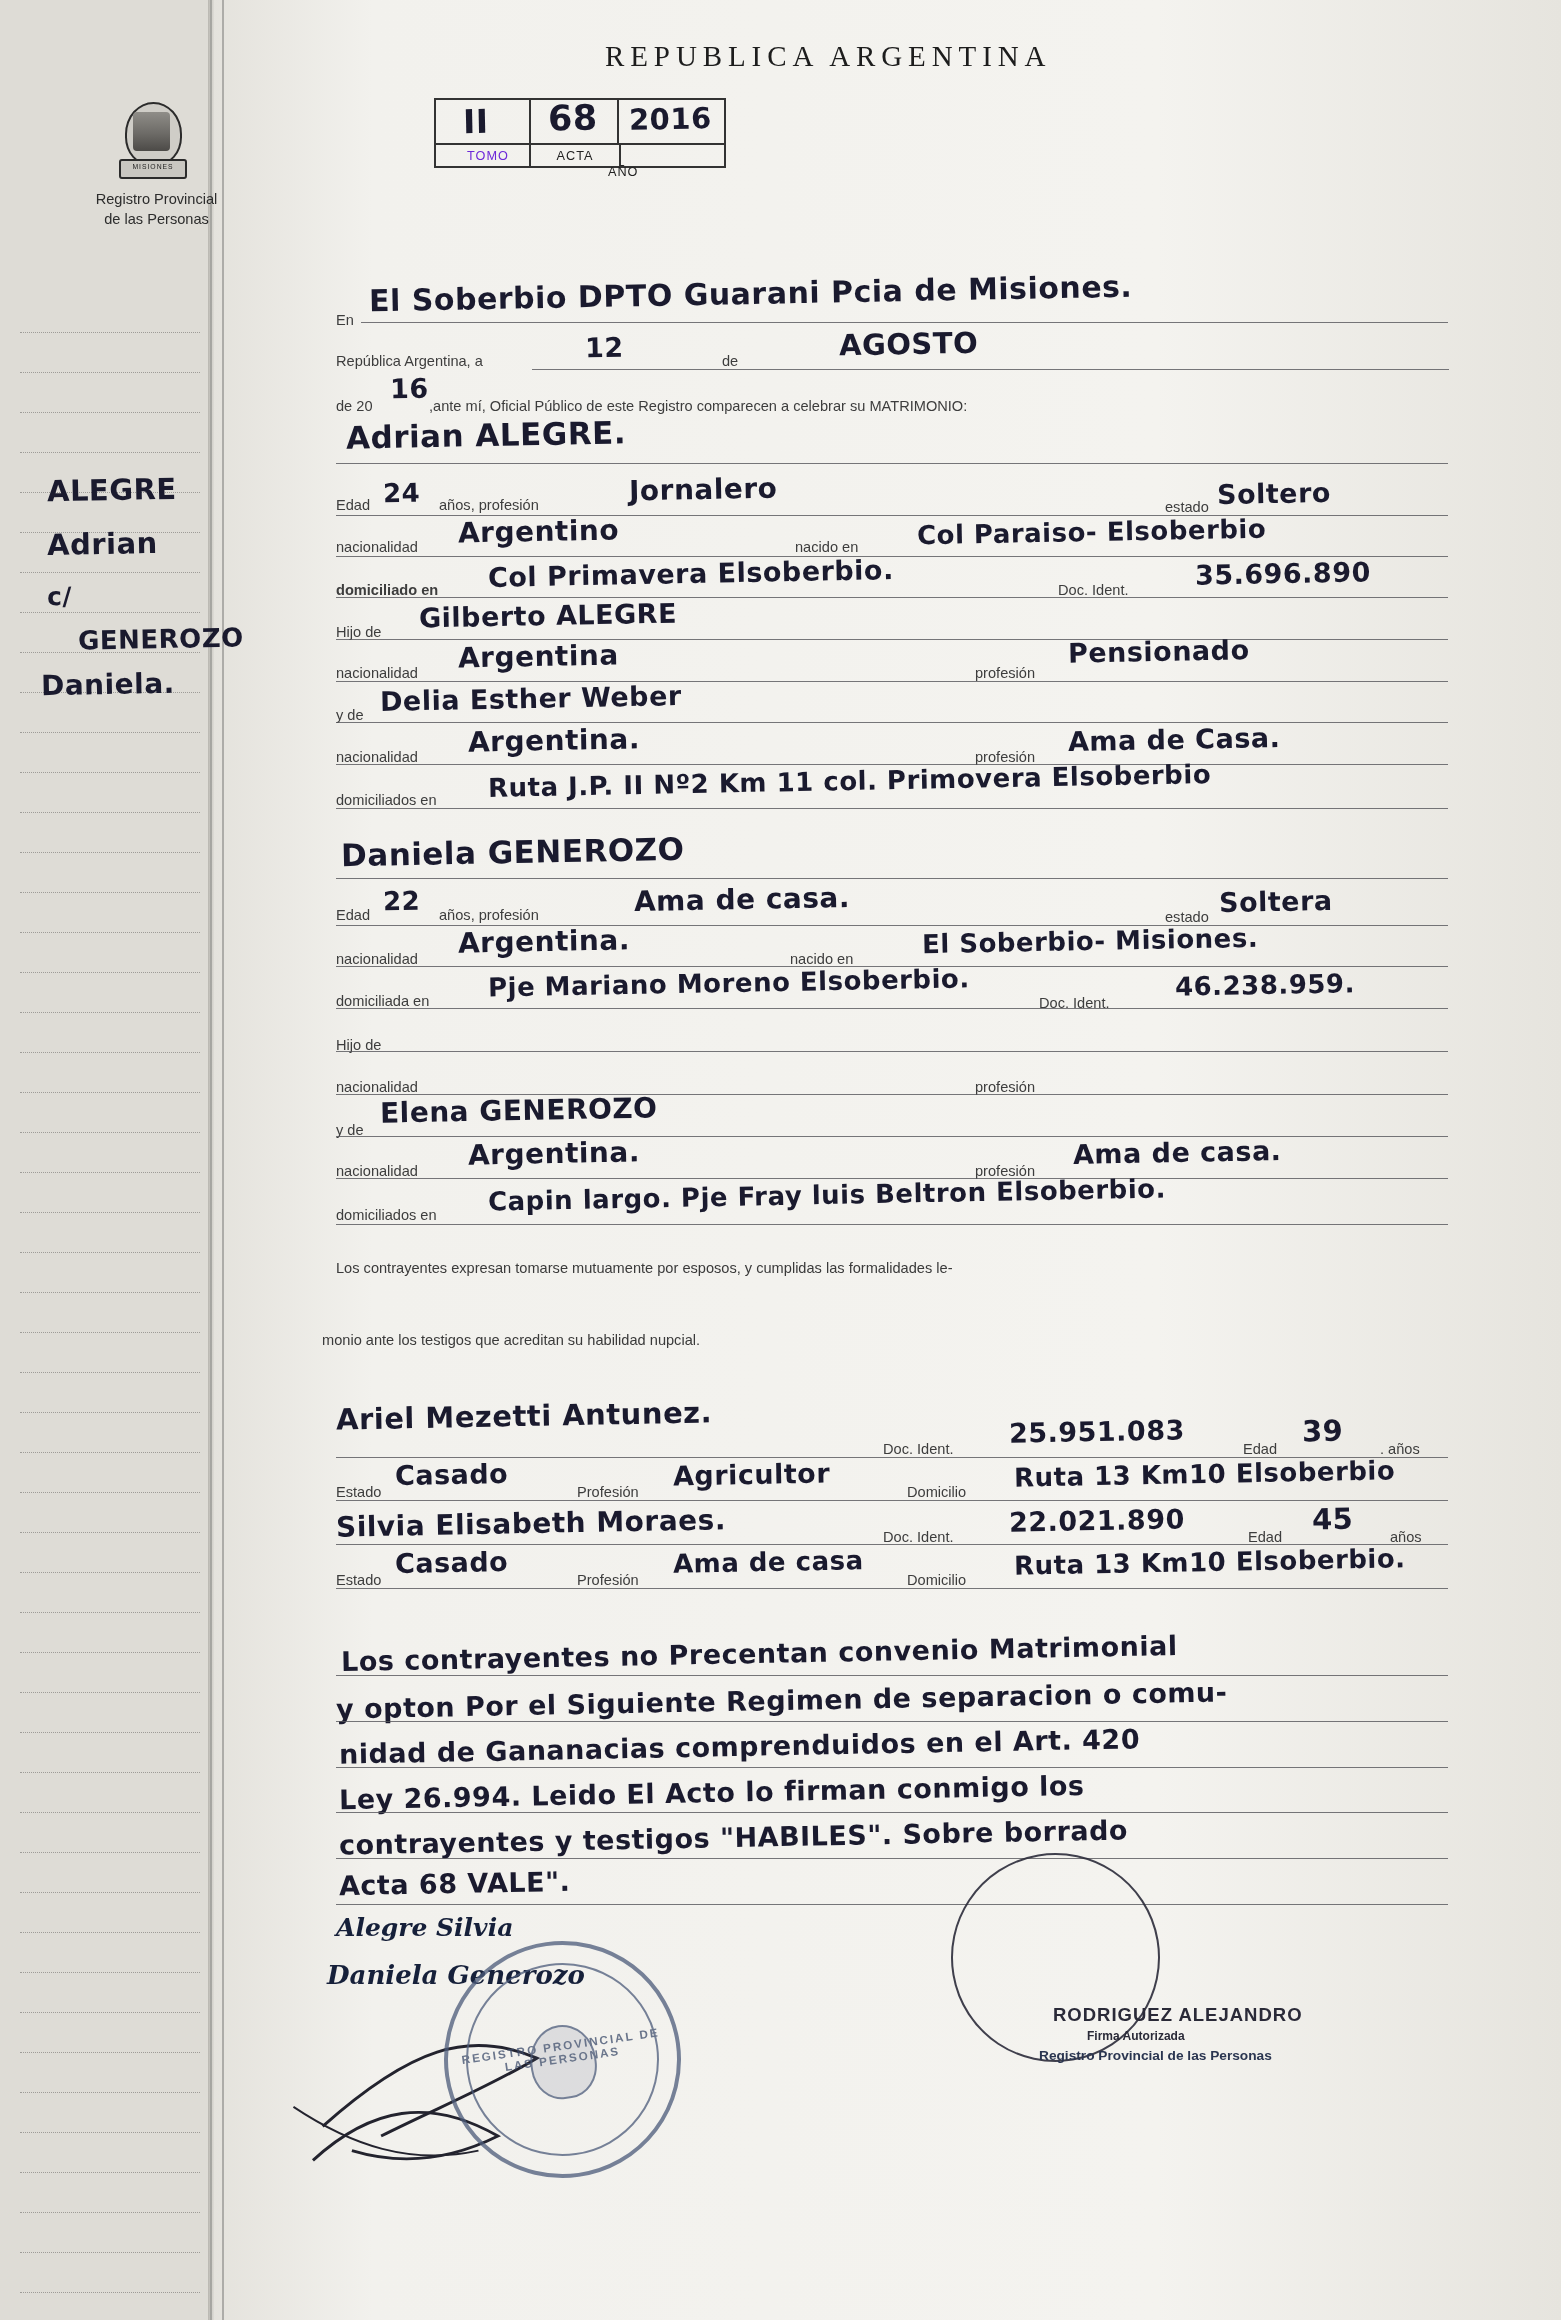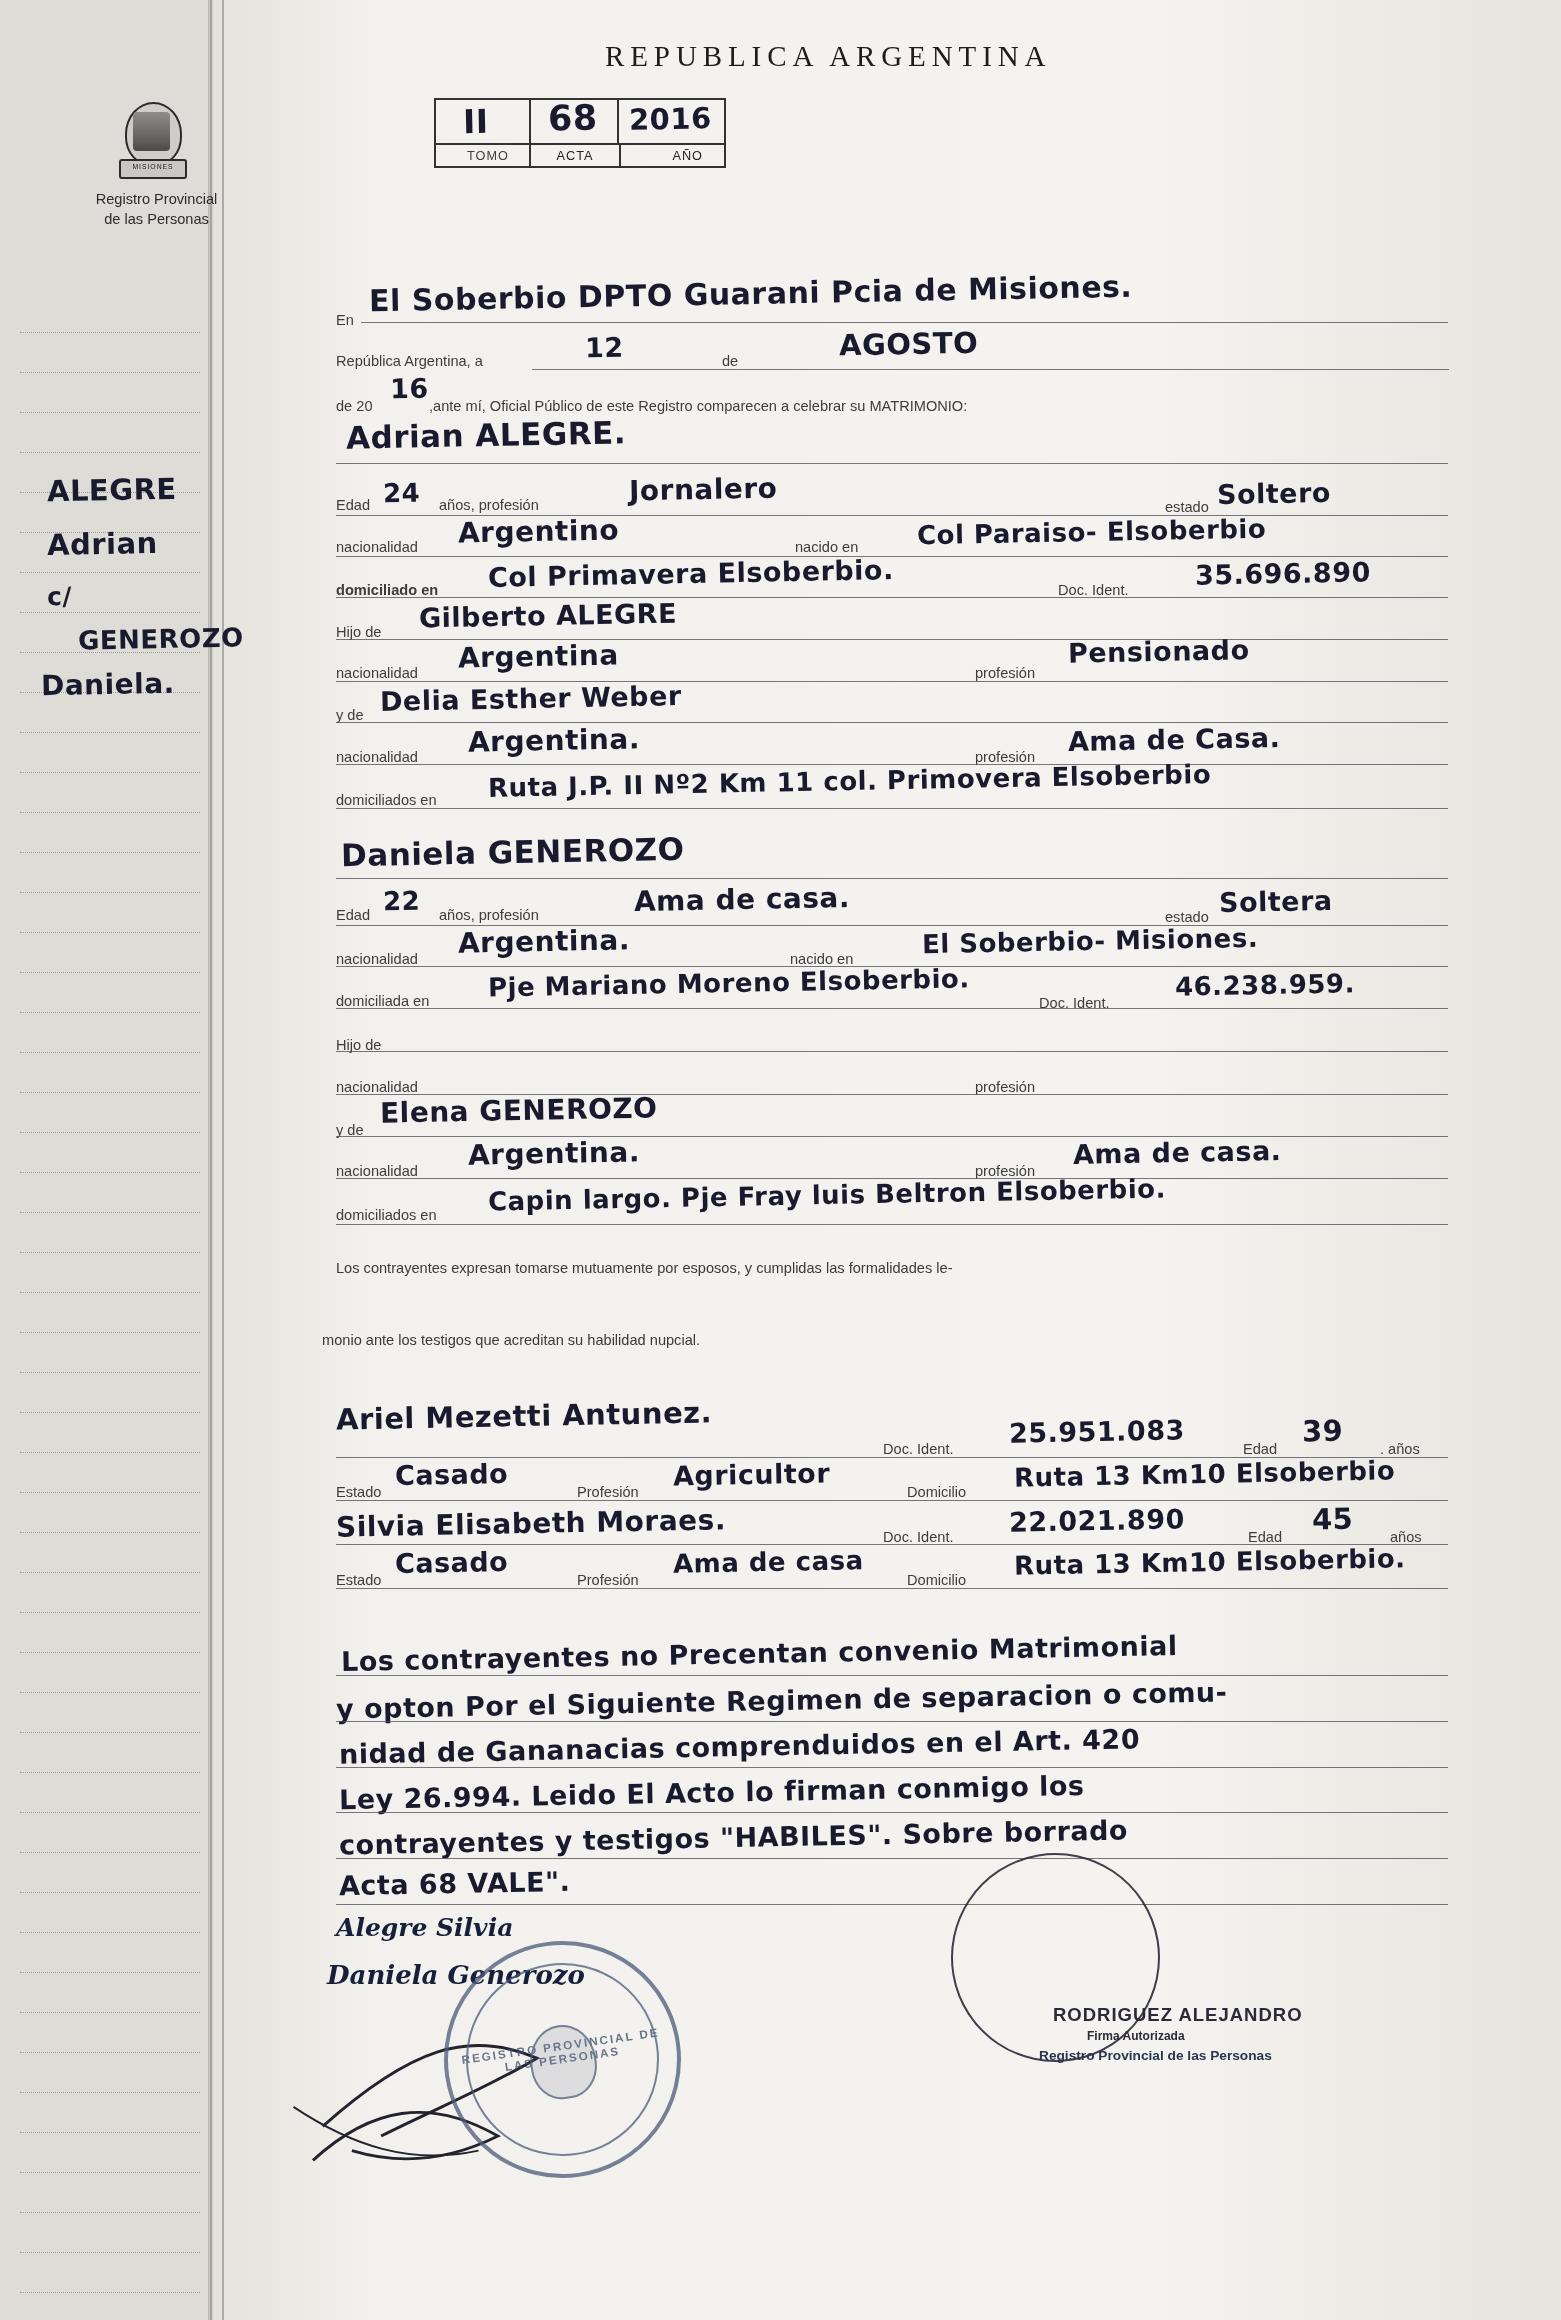--- a/index.html
+++ b/index.html
@@ -133,23 +133,23 @@
     <div>Registro Provincial</div>
     <div>de las Personas</div>
   </div>
 
   <div class="title">REPUBLICA ARGENTINA</div>
 
   <div class="box-tomo">
     <div class="cell" style="left:0;width:93px;"></div>
     <div class="cell" style="left:93px;width:88px;"></div>
     <div class="lbls">
-      <div style="position:absolute;left:0;width:104px;text-align:center;font-size:12.7px;letter-spacing:1px;color:#404040;line-height:23.4px;">TOMO</div>
+      <div style="position:absolute;left:0;width:104px;text-align:center;font-size:12.7px;letter-spacing:1px;color:#6d28d9;line-height:23.4px;">TOMO</div>
       <div style="position:absolute;left:93px;width:88px;text-align:center;font-size:12.7px;letter-spacing:1px;color:#222;line-height:23.4px;border-left:2px solid #333;border-right:2px solid #333;">ACTA</div>
-      <div style="position:absolute;left:164px;width:103px;text-align:right;font-size:12.7px;letter-spacing:1px;color:#222;line-height:23.4px;">AÑO</div>
+      <div style="position:absolute;left:172px;width:103px;text-align:left;font-size:12.7px;letter-spacing:1px;color:#222;line-height:23.4px;margin-top:16px;">AÑO</div>
     </div>
     <div class="hw" style="position:absolute;left:27px;top:2px;font-size:33px;">II</div>
     <div class="hw" style="position:absolute;left:112px;top:-2px;font-size:35px;">68</div>
     <div class="hw" style="position:absolute;left:193px;top:2px;font-size:29px;">2016</div>
   </div>
 
 
   <div class="lbl" style="position:absolute;left:336px;top:312px;">En</div>
   <div class="hw" style="position:absolute;left:369px;top:276px;font-size:30px;">El Soberbio DPTO Guarani Pcia de Misiones.</div>
   <div class="rule" style="left:361px;top:322px;width:1087px;"></div>

